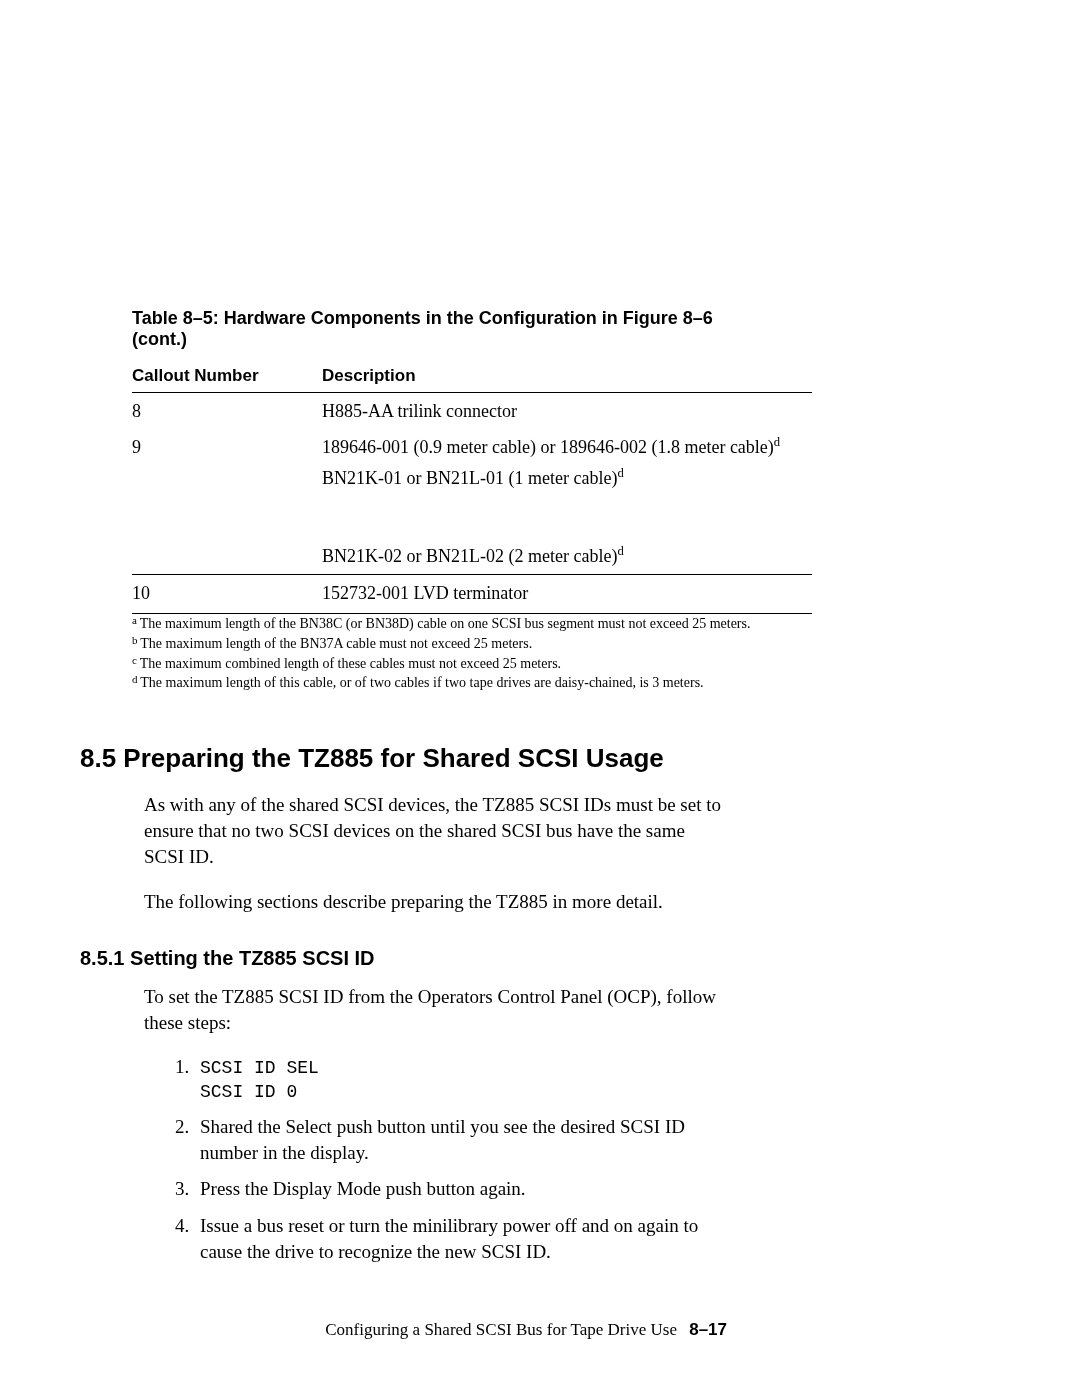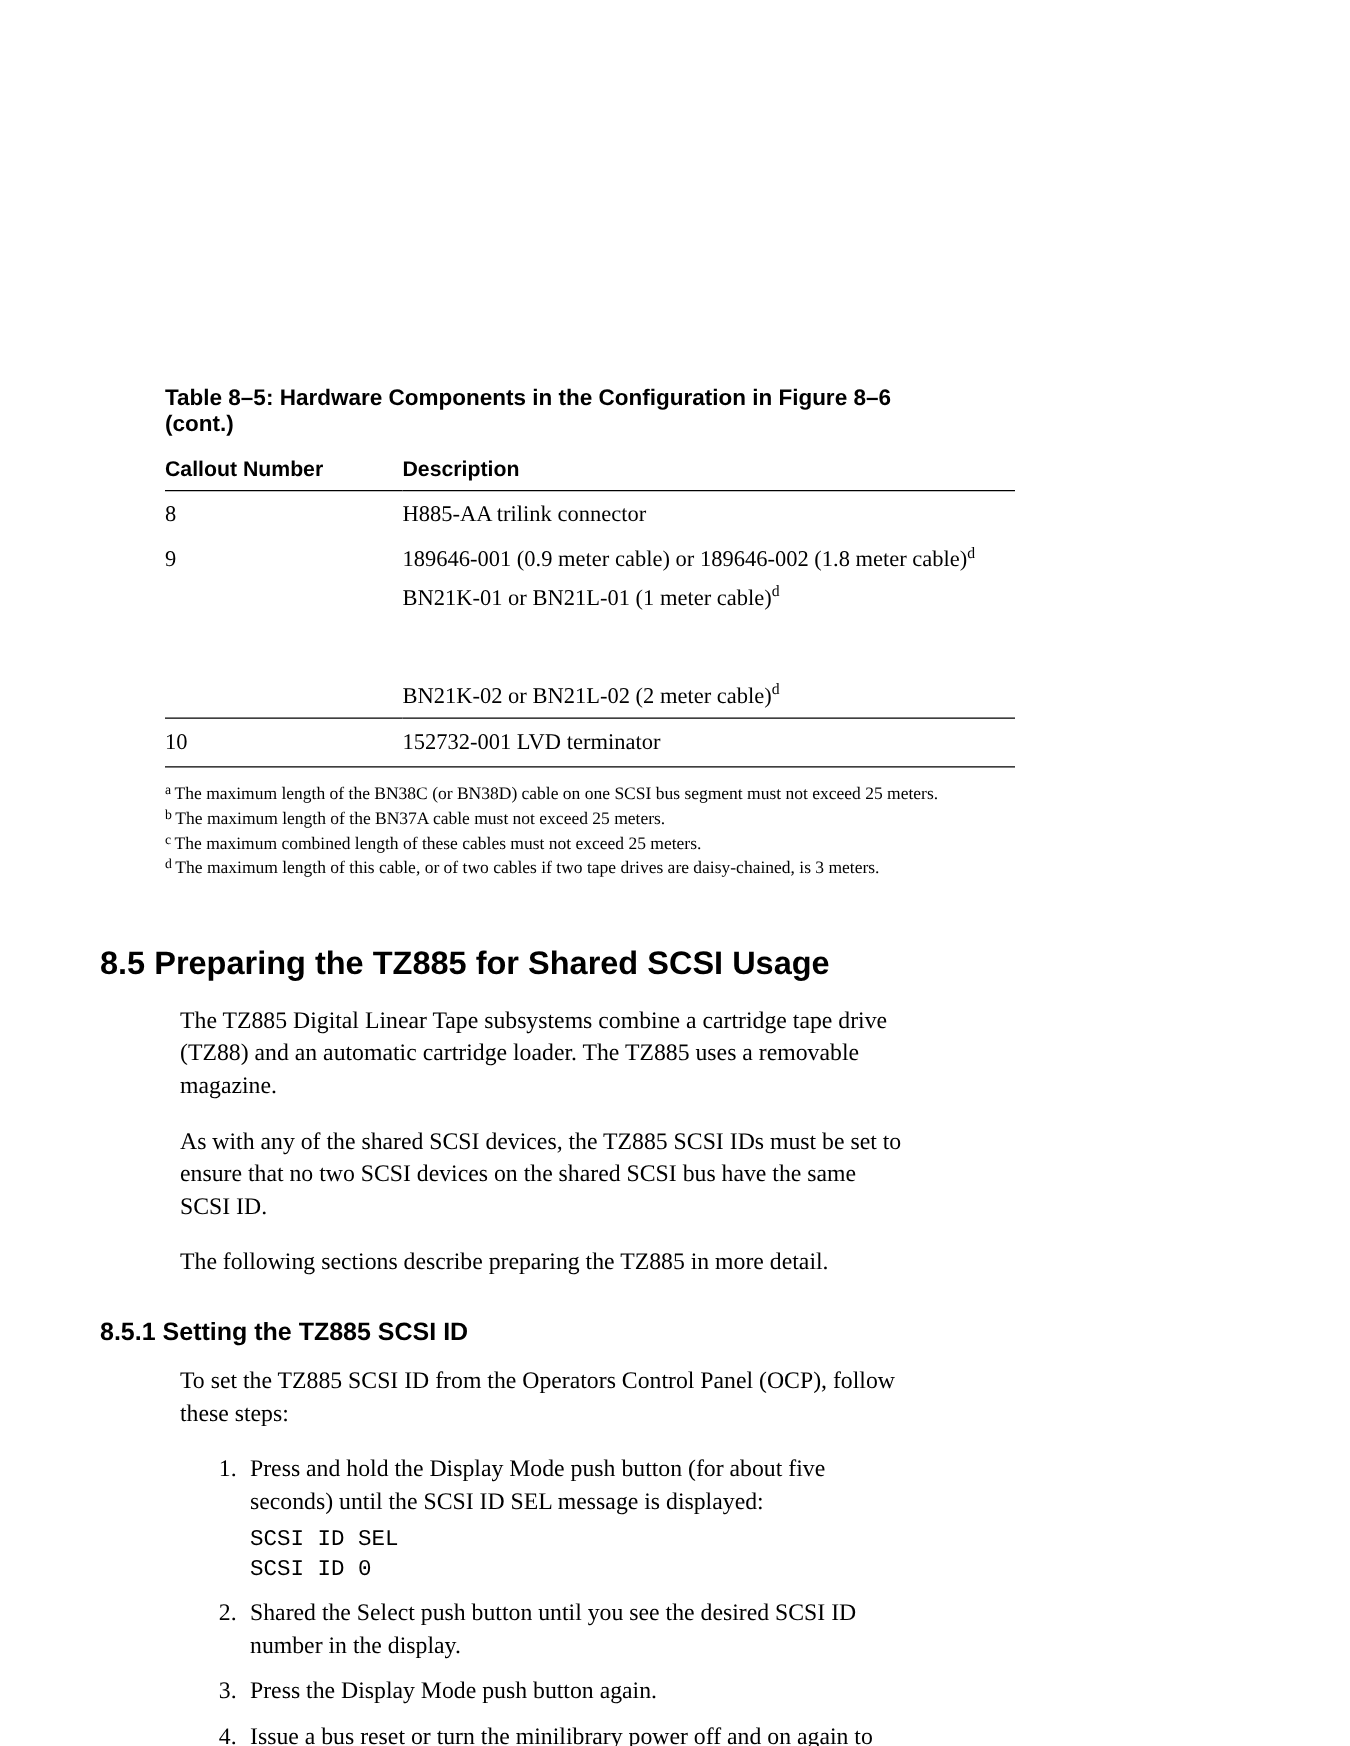--- a/index.html
+++ b/index.html
@@ -49,21 +49,21 @@
     width: 190px;
   }
   .col-desc {
     width: 490px;
   }
   .footnotes {
     font-size: 14px;
     line-height: 1.4;
     margin-top: 2px;
     border-top: 1px solid #000;
-    padding-top: 12px;
+    padding-top: 0;
   }
   .footnotes .fn {
     display: block;
   }
   .footnotes .fn .fn-label {
     font-size: 11px;
     vertical-align: top;
     position: relative;
     top: -1px;
   }
@@ -169,33 +169,31 @@
   <div class="footnotes" style="width:680px;">
     <span class="fn"><span class="fn-label">a </span><span>The maximum length of the BN38C (or BN38D) cable on one SCSI bus segment must not exceed 25 meters.</span></span>
     <span class="fn"><span class="fn-label">b </span><span>The maximum length of the BN37A cable must not exceed 25 meters.</span></span>
     <span class="fn"><span class="fn-label">c </span><span>The maximum combined length of these cables must not exceed 25 meters.</span></span>
     <span class="fn"><span class="fn-label">d </span><span>The maximum length of this cable, or of two cables if two tape drives are daisy-chained, is 3 meters.</span></span>
   </div>
 
   <div class="h2">8.5 Preparing the TZ885 for Shared SCSI Usage</div>
 
   <div class="body-block">
-    <p>The TZ885 Digital Linear Tape subsystems combine a cartridge tape drive (TZ88) and an automatic cartridge loader. The TZ885 uses a removable magazine.</p>
     <p>As with any of the shared SCSI devices, the TZ885 SCSI IDs must be set to ensure that no two SCSI devices on the shared SCSI bus have the same SCSI ID.</p>
     <p>The following sections describe preparing the TZ885 in more detail.</p>
   </div>
 
   <div class="h3">8.5.1 Setting the TZ885 SCSI ID</div>
 
   <div class="body-block">
     <p>To set the TZ885 SCSI ID from the Operators Control Panel (OCP), follow these steps:</p>
 
     <ol class="steps">
       <li>
-        <span>Press and hold the Display Mode push button (for about five seconds) until the SCSI ID SEL message is displayed:</span>
         <pre class="mono">SCSI ID SEL
 SCSI ID 0</pre>
       </li>
       <li>Shared the Select push button until you see the desired SCSI ID number in the display.</li>
       <li>Press the Display Mode push button again.</li>
       <li>Issue a bus reset or turn the minilibrary power off and on again to cause the drive to recognize the new SCSI ID.</li>
     </ol>
   </div>
 
   <div class="page-footer">

